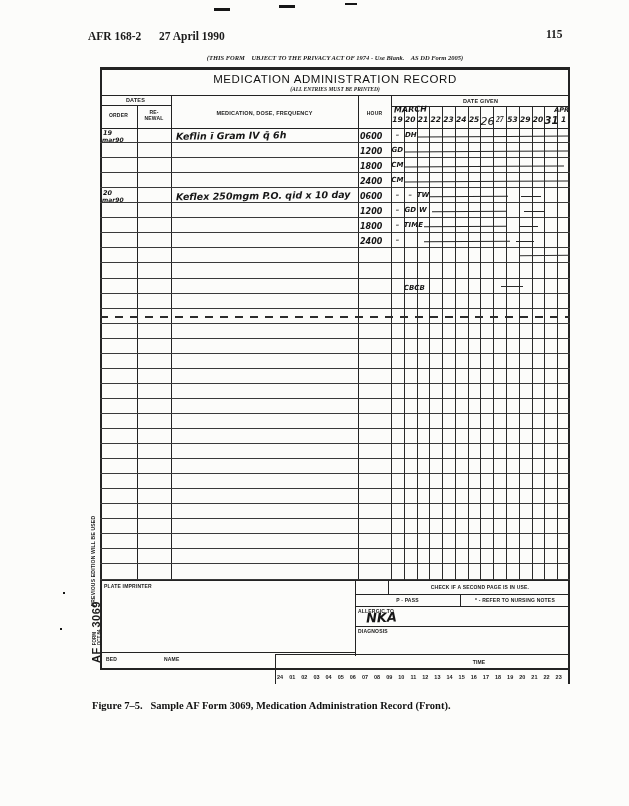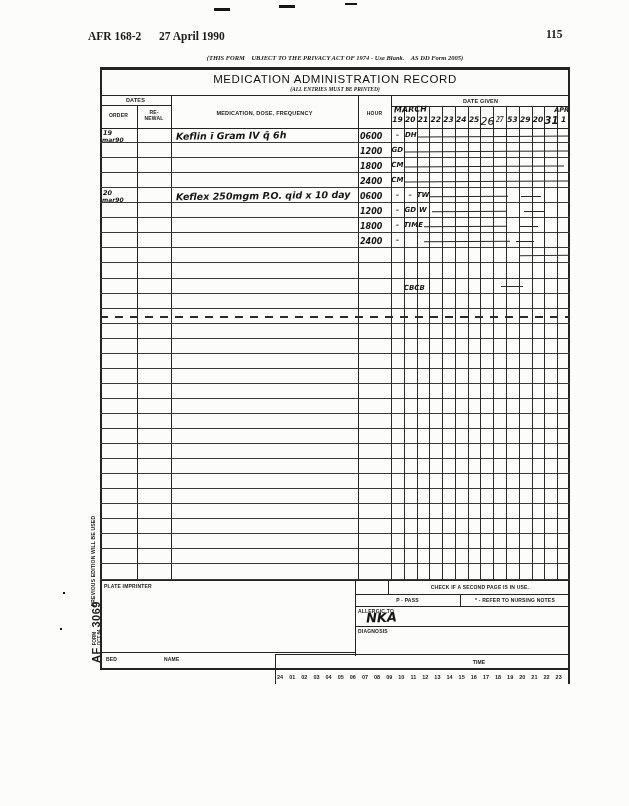--- a/index.html
+++ b/index.html
@@ -210,13 +210,14 @@
   <div class="prev-ed">PREVIOUS EDITION WILL BE USED</div>
   <div class="af-block">
     <span class="af-big">AF</span>
     <span class="af-stack">
       <span>FORM</span>
       <span>OCT 84</span>
     </span>
     <span class="af-big">3069</span>
   </div>
 
+  <div class="caption">Figure 7–5.   Sample AF Form 3069, Medication Administration Record (Front).</div>
 </div>
 
 </body></html>

